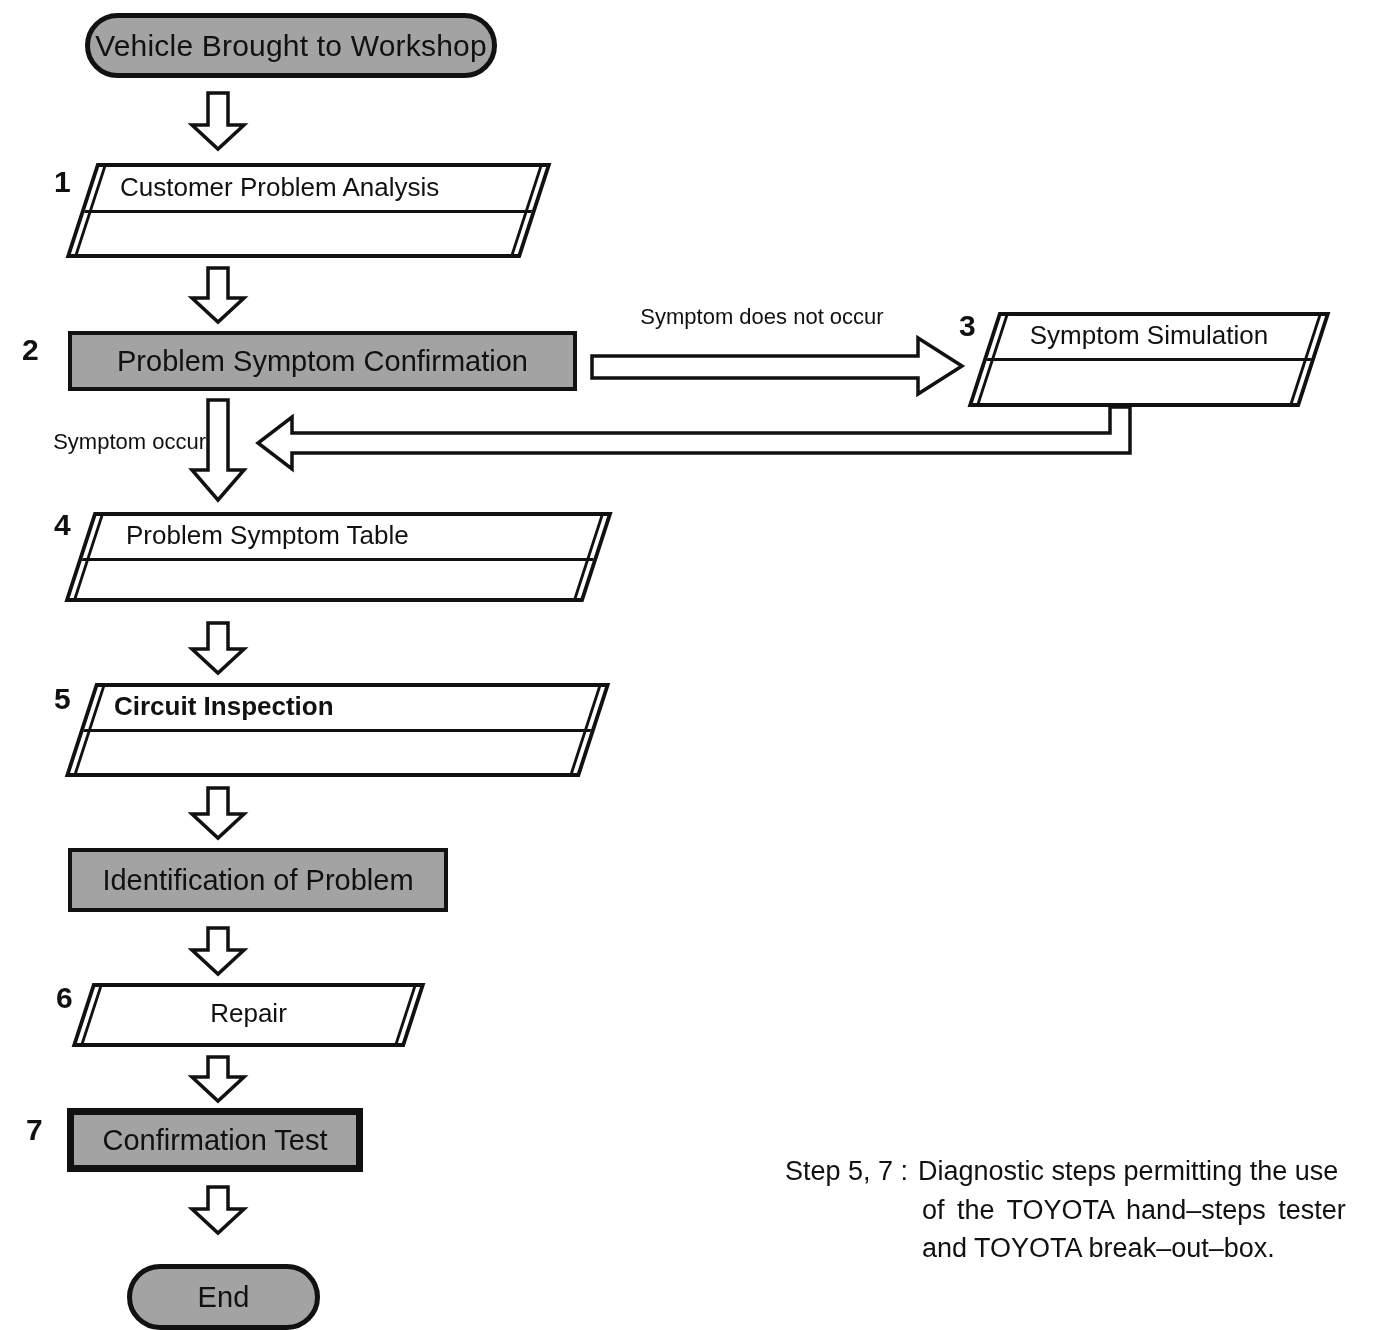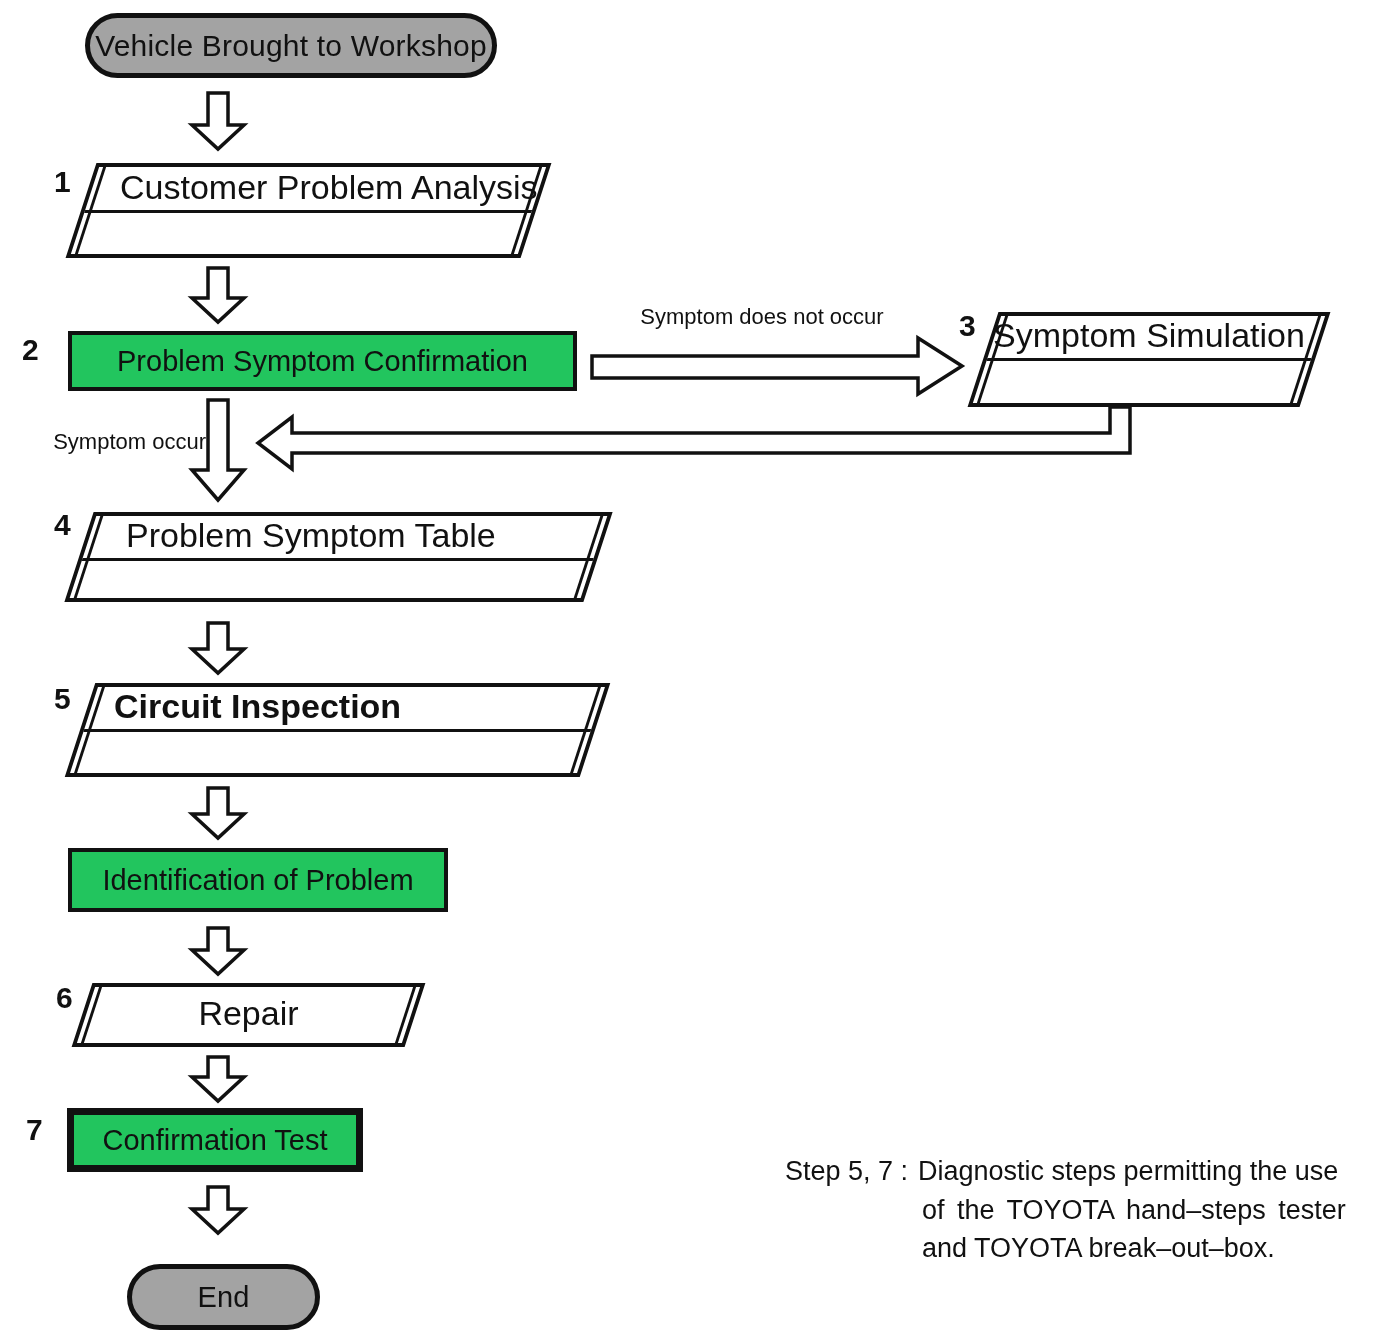--- a/index.html
+++ b/index.html
@@ -14,21 +14,21 @@
   .stadium{
     position:absolute;z-index:2;border:5px solid #111;border-radius:34px;background:#a3a3a3;
     display:flex;align-items:center;justify-content:center;box-sizing:border-box;
     font-size:30px;letter-spacing:0.2px;
   }
   #start-terminal{left:85px;top:13px;width:412px;height:65px;}
   #end-terminal{left:127px;top:1264px;width:193px;height:66px;font-size:29px;}
 
   
   .proc{
-    position:absolute;z-index:2;border:4px solid #111;background:#22c55e;box-sizing:border-box;
+    position:absolute;z-index:2;border:4px solid #111;background:#a3a3a3;box-sizing:border-box;
     display:flex;align-items:center;justify-content:center;font-size:29px;
   }
   #rect-step2{left:68px;top:331px;width:509px;height:60px;}
   #rect-ident{left:68px;top:848px;width:380px;height:64px;}
   #rect-step7{left:67px;top:1108px;width:296px;height:64px;border-width:7px;}
 
   
   .para{
     position:absolute;z-index:2;border:4px solid #111;background:#fff;box-sizing:border-box;
     transform:skewX(-18deg);
@@ -37,21 +37,21 @@
   .para::after{content:"";position:absolute;right:4px;top:0;bottom:0;width:3px;background:#111;}
   .para .divider{position:absolute;left:0;right:0;height:3px;background:#111;}
   #para-1{left:81px;top:163px;width:455px;height:95px;}
   #para-3{left:983px;top:312px;width:332px;height:95px;}
   #para-4{left:79px;top:512px;width:519px;height:90px;}
   #para-5{left:80px;top:683px;width:515px;height:94px;}
   #para-6{left:82px;top:983px;width:333px;height:64px;}
 
   
   .para-text{
-    position:absolute;z-index:3;display:flex;align-items:center;font-size:34px;white-space:nowrap;
+    position:absolute;z-index:3;display:flex;align-items:center;font-size:26px;white-space:nowrap;
   }
   #para-1-text{left:120px;top:167px;height:40px;}
   #para-3-text{left:983px;top:316px;width:332px;height:38px;justify-content:center;}
   #para-4-text{left:126px;top:516px;height:38px;}
   #para-5-text{left:114px;top:687px;height:38px;font-weight:bold;}
   #para-6-text{left:92px;top:986px;width:313px;height:54px;justify-content:center;}
 
   
   .stepnum{position:absolute;z-index:3;font-size:30px;font-weight:bold;}
   #num-1{left:54px;top:165px;}

